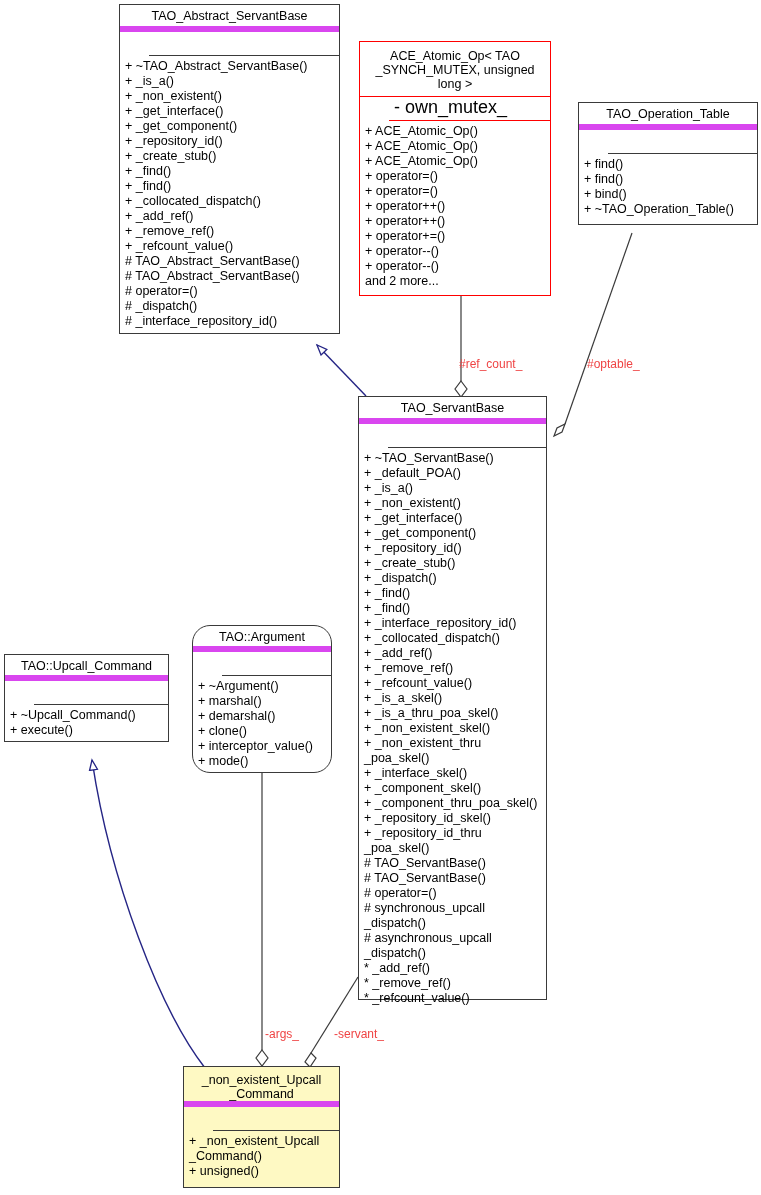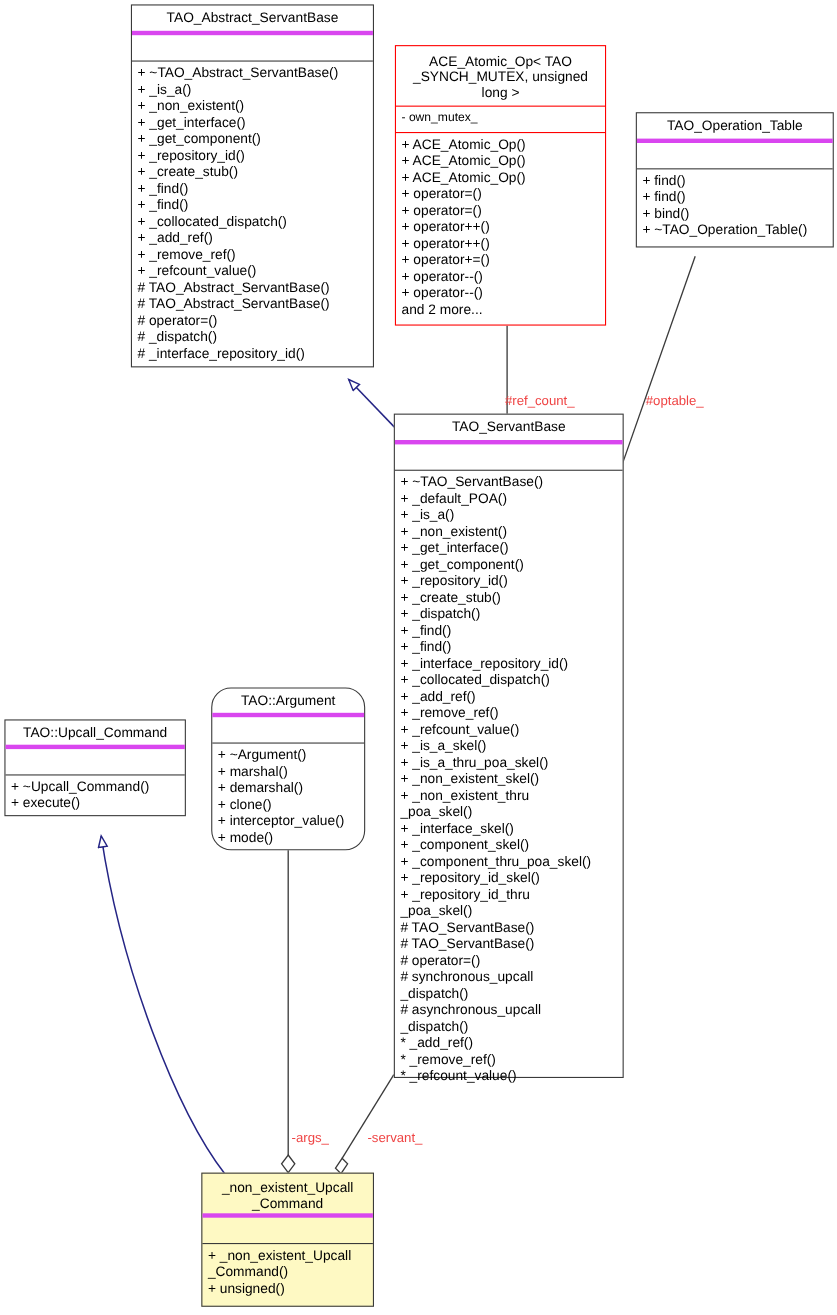--- a/index.html
+++ b/index.html
@@ -40,33 +40,34 @@
   .uml-box.filled {
     background: #fef9c3;
   }
   .uml-title {
     box-sizing: border-box;
     text-align: center;
     font-size: 12.5px;
     color: #000000;
     padding: 4px 4px 4px 4px;
     line-height: 14px;
-    border-bottom: 4px solid #d946ef;
+    border-bottom: 6px solid #d946ef;
     white-space: pre-line;
   }
   .uml-box.red .uml-title { border-bottom: 1px solid #ff0000; }
   .uml-attrs {
     box-sizing: border-box;
-    font-size: 11px;
+    font-size: 18px;
     color: #000000;
     padding: 3px 5px;
     line-height: 15px;
     border-bottom: 1px solid #3a3a3a;
     min-height: 19px;
     white-space: pre-line;
+    margin-left: 29px;
   }
   .uml-box.red .uml-attrs { border-bottom: 1px solid #ff0000; }
   .uml-ops {
     box-sizing: border-box;
     font-size: 12.5px;
     color: #000000;
     padding: 3px 5px 4px 5px;
     line-height: 15px;
     white-space: pre-line;
   }
@@ -162,21 +163,21 @@
 
   <div class="uml-box" style="left:578px; top:102px; width:180px; height:123px;">
     <div class="uml-title" style="height:27px;">TAO_Operation_Table</div>
     <div class="uml-attrs" style="height:24px;"></div>
     <div class="uml-ops">+ find()
 + find()
 + bind()
 + ~TAO_Operation_Table()</div>
   </div>
 
-  <div class="uml-box" style="left:358px; top:376px; width:209px; height:604px;">
+  <div class="uml-box" style="left:358px; top:396px; width:189px; height:604px;">
     <div class="uml-title" style="height:27px;">TAO_ServantBase</div>
     <div class="uml-attrs" style="height:24px;"></div>
     <div class="uml-ops">+ ~TAO_ServantBase()
 + _default_POA()
 + _is_a()
 + _non_existent()
 + _get_interface()
 + _get_component()
 + _repository_id()
 + _create_stub()

